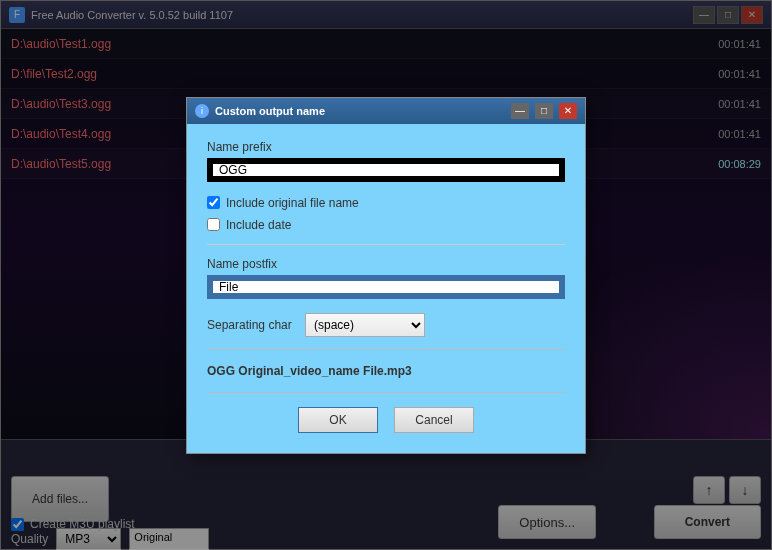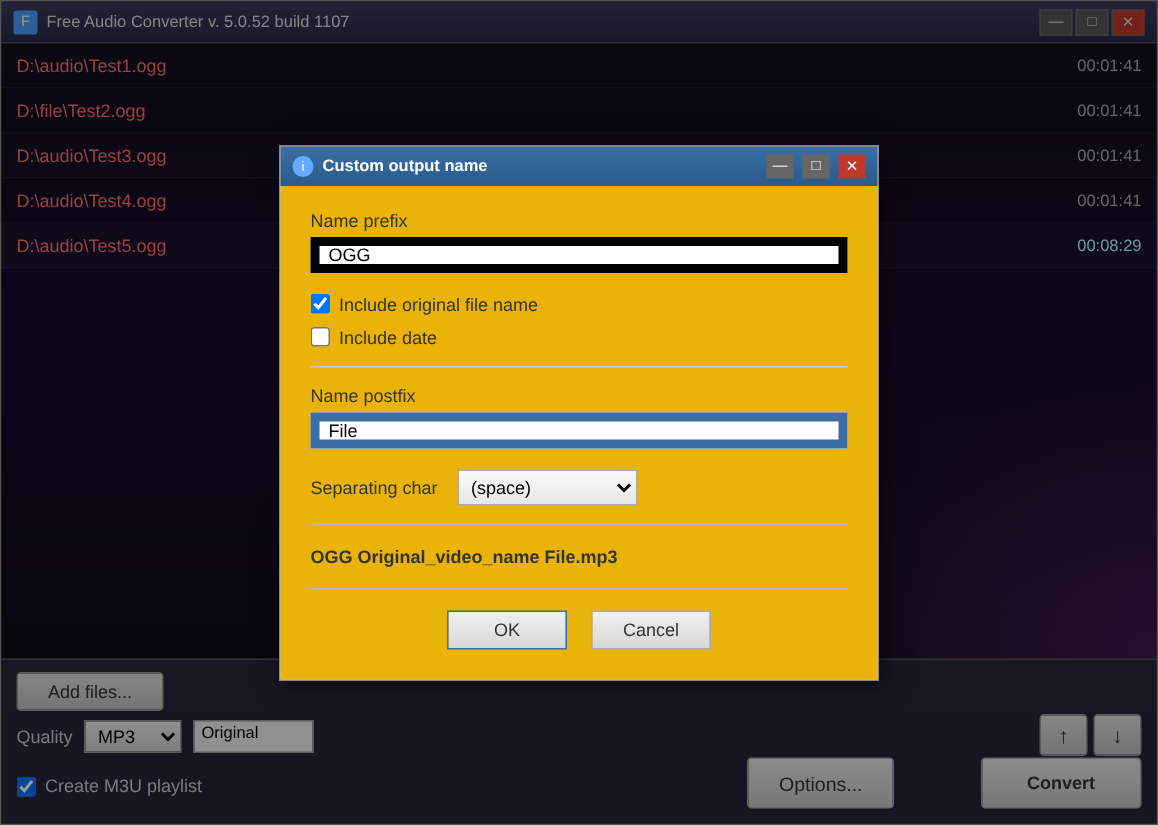--- a/index.html
+++ b/index.html
@@ -123,25 +123,26 @@
     .add-files-row {
       display: flex;
       align-items: center;
       margin-bottom: 6px;
       gap: 8px;
     }
 
     .btn-add-files {
       background: linear-gradient(180deg, #e0e0e0 0%, #c0c0c0 100%);
       border: 1px solid #999;
-      padding: 5px 20px;
+      padding: 15px 20px;
       font-size: 12px;
       cursor: pointer;
       color: #333;
       border-radius: 3px;
+      margin-top: 28px;
     }
 
     .nav-btn {
       width: 32px;
       height: 28px;
       background: linear-gradient(180deg, #e0e0e0 0%, #c0c0c0 100%);
       border: 1px solid #999;
       cursor: pointer;
       display: flex;
       align-items: center;
@@ -348,21 +349,21 @@
       color: white;
       font-size: 10px;
       cursor: pointer;
       display: flex;
       align-items: center;
       justify-content: center;
     }
 
     .dialog-body {
       padding: 16px 20px;
-      background: #eab308;
+      background: #7dd3fc;
     }
 
     .form-group {
       margin-bottom: 14px;
     }
 
     .form-label {
       color: #333;
       font-size: 12px;
       margin-bottom: 4px;

